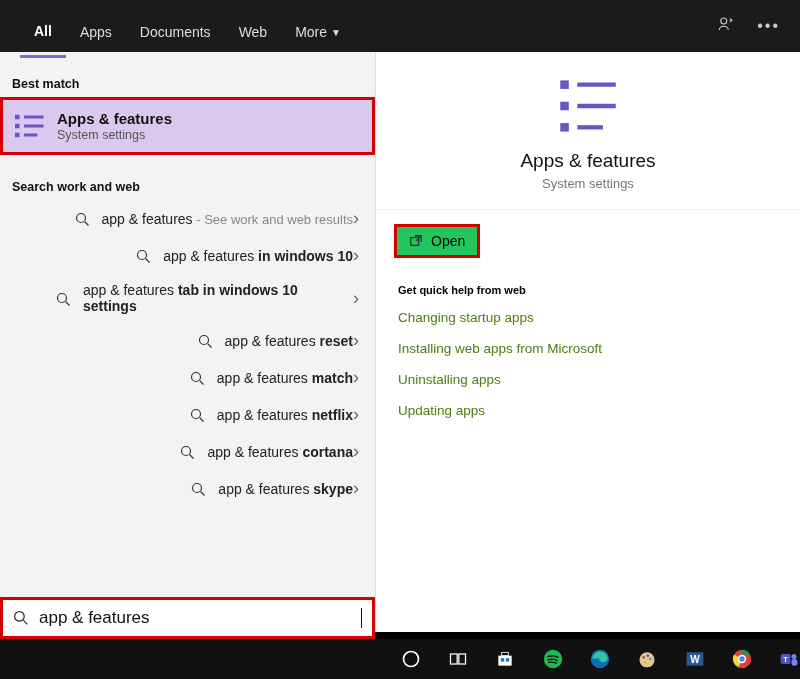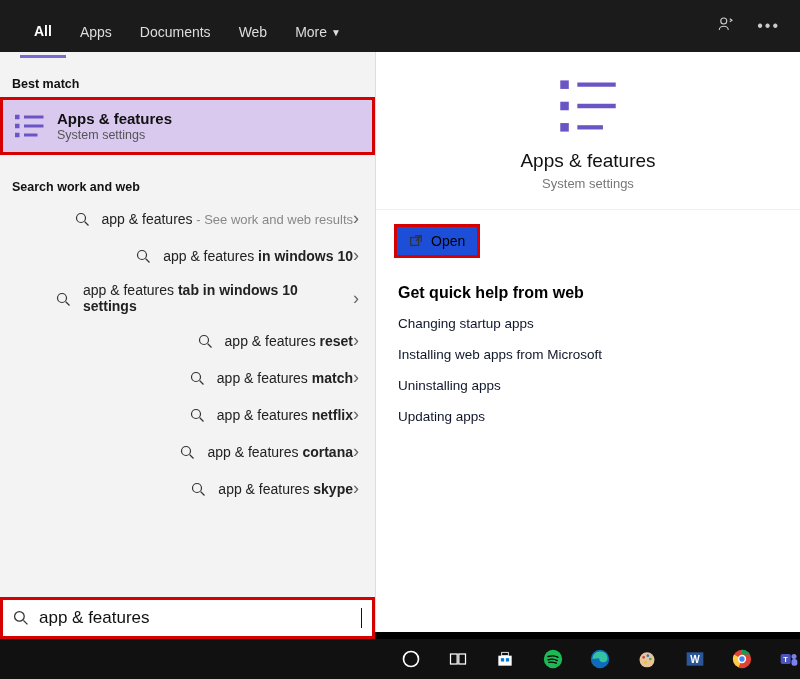--- a/index.html
+++ b/index.html
@@ -49,27 +49,27 @@
   
   .right { flex:1; background:#fff; border-left:1px solid #ddd; display:flex; flex-direction:column; }
   .hero { display:flex; flex-direction:column; align-items:center; padding:24px 0 18px; border-bottom:1px solid #eee;}
   .hero-icon { width:64px; height:60px; margin-bottom:14px; }
   .hero-title { font-size:19px; font-weight:400; color:#111; }
   .hero-sub { font-size:13px; color:#777; margin-top:4px; }
 
   .open-row { padding:14px 18px 8px; }
   .open-btn {
     display:inline-flex; align-items:center; gap:8px; border:3px solid #d50000;
-    padding:6px 12px; font-size:14px; cursor:pointer; background:#1d4ed8;
+    padding:6px 12px; font-size:14px; cursor:pointer; background:#22c55e;
   }
   .open-btn svg { width:14px; height:14px; stroke:#333; fill:none; stroke-width:1.5; }
 
   .help { padding:18px 22px; }
-  .help-title { font-size:16px; font-weight:700; margin-bottom:14px; }
-  .help-item { font-size:13.5px; color:#0f172a; margin-bottom:16px; cursor:pointer; }
+  .help-title { font-size:11px; font-weight:700; margin-bottom:14px; }
+  .help-item { font-size:13.5px; color:#4d7c0f; margin-bottom:16px; cursor:pointer; }
 
   
   .search-row { position:absolute; left:0; bottom:40px; width:375px; padding:0; }
   .search-box {
     display:flex; align-items:center; background:#fff; border:3px solid #d50000;
     height:42px; padding:0 10px; gap:10px;
   }
   .search-box .mag { width:16px; height:16px; }
   .search-input {
     border:none; outline:none; font-size:17px; flex:1; color:#111; background:transparent;

